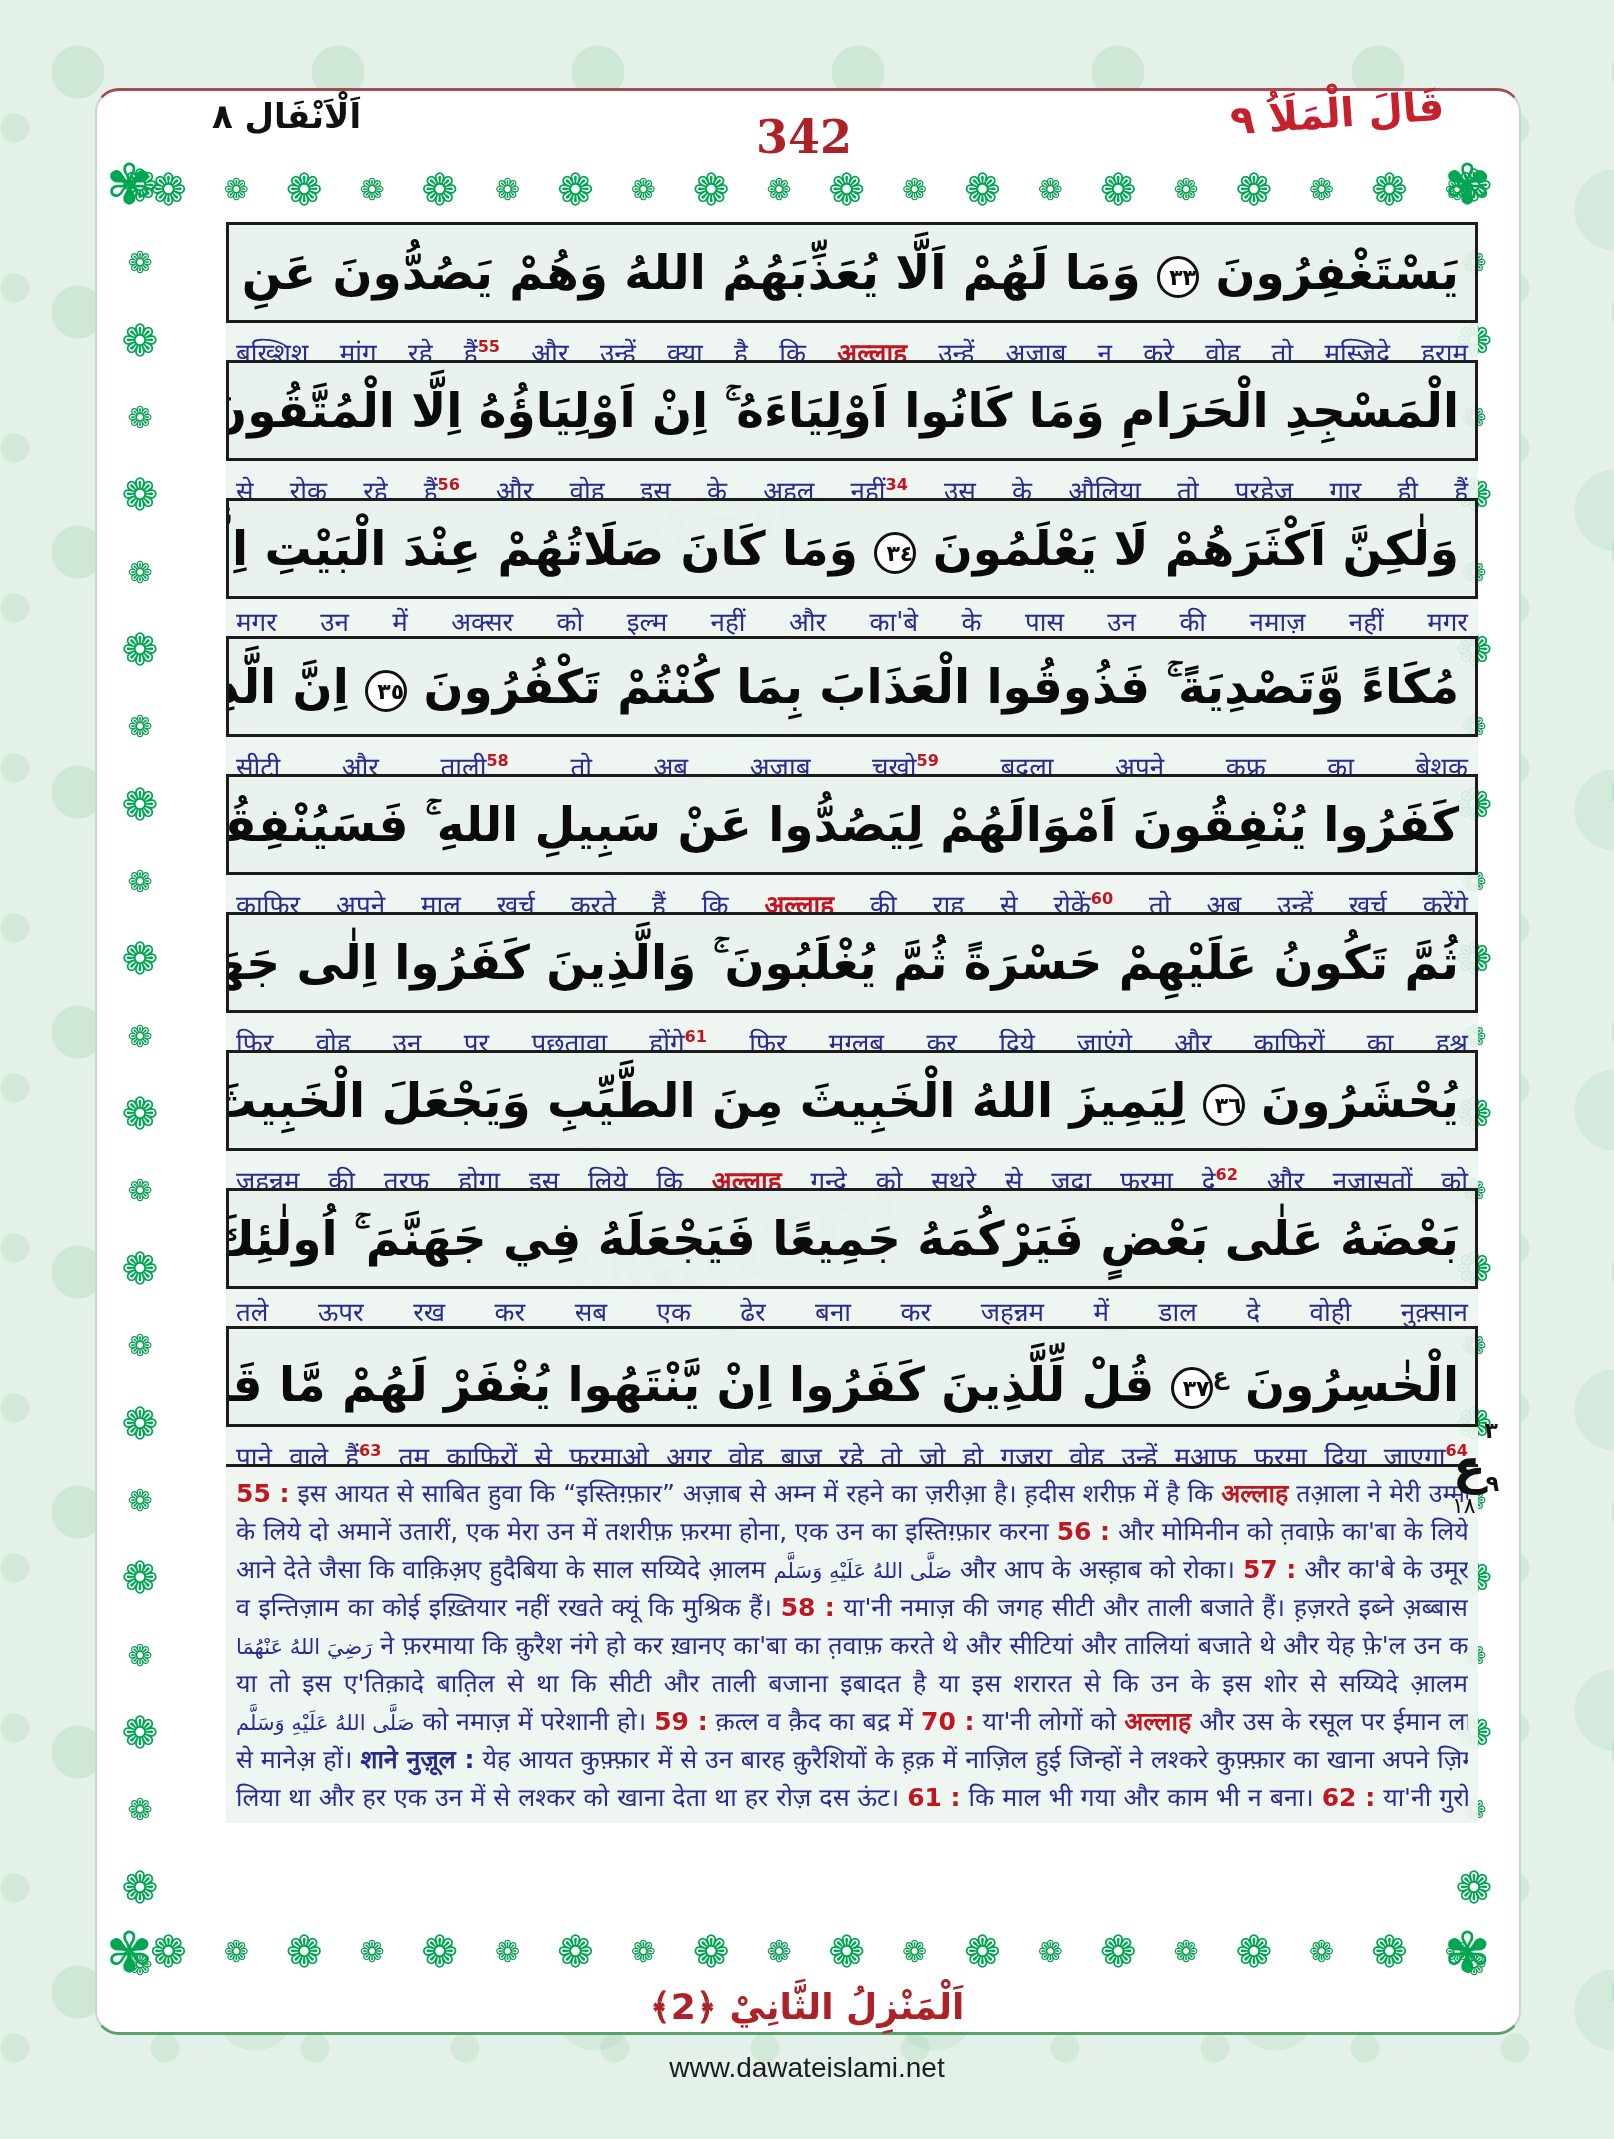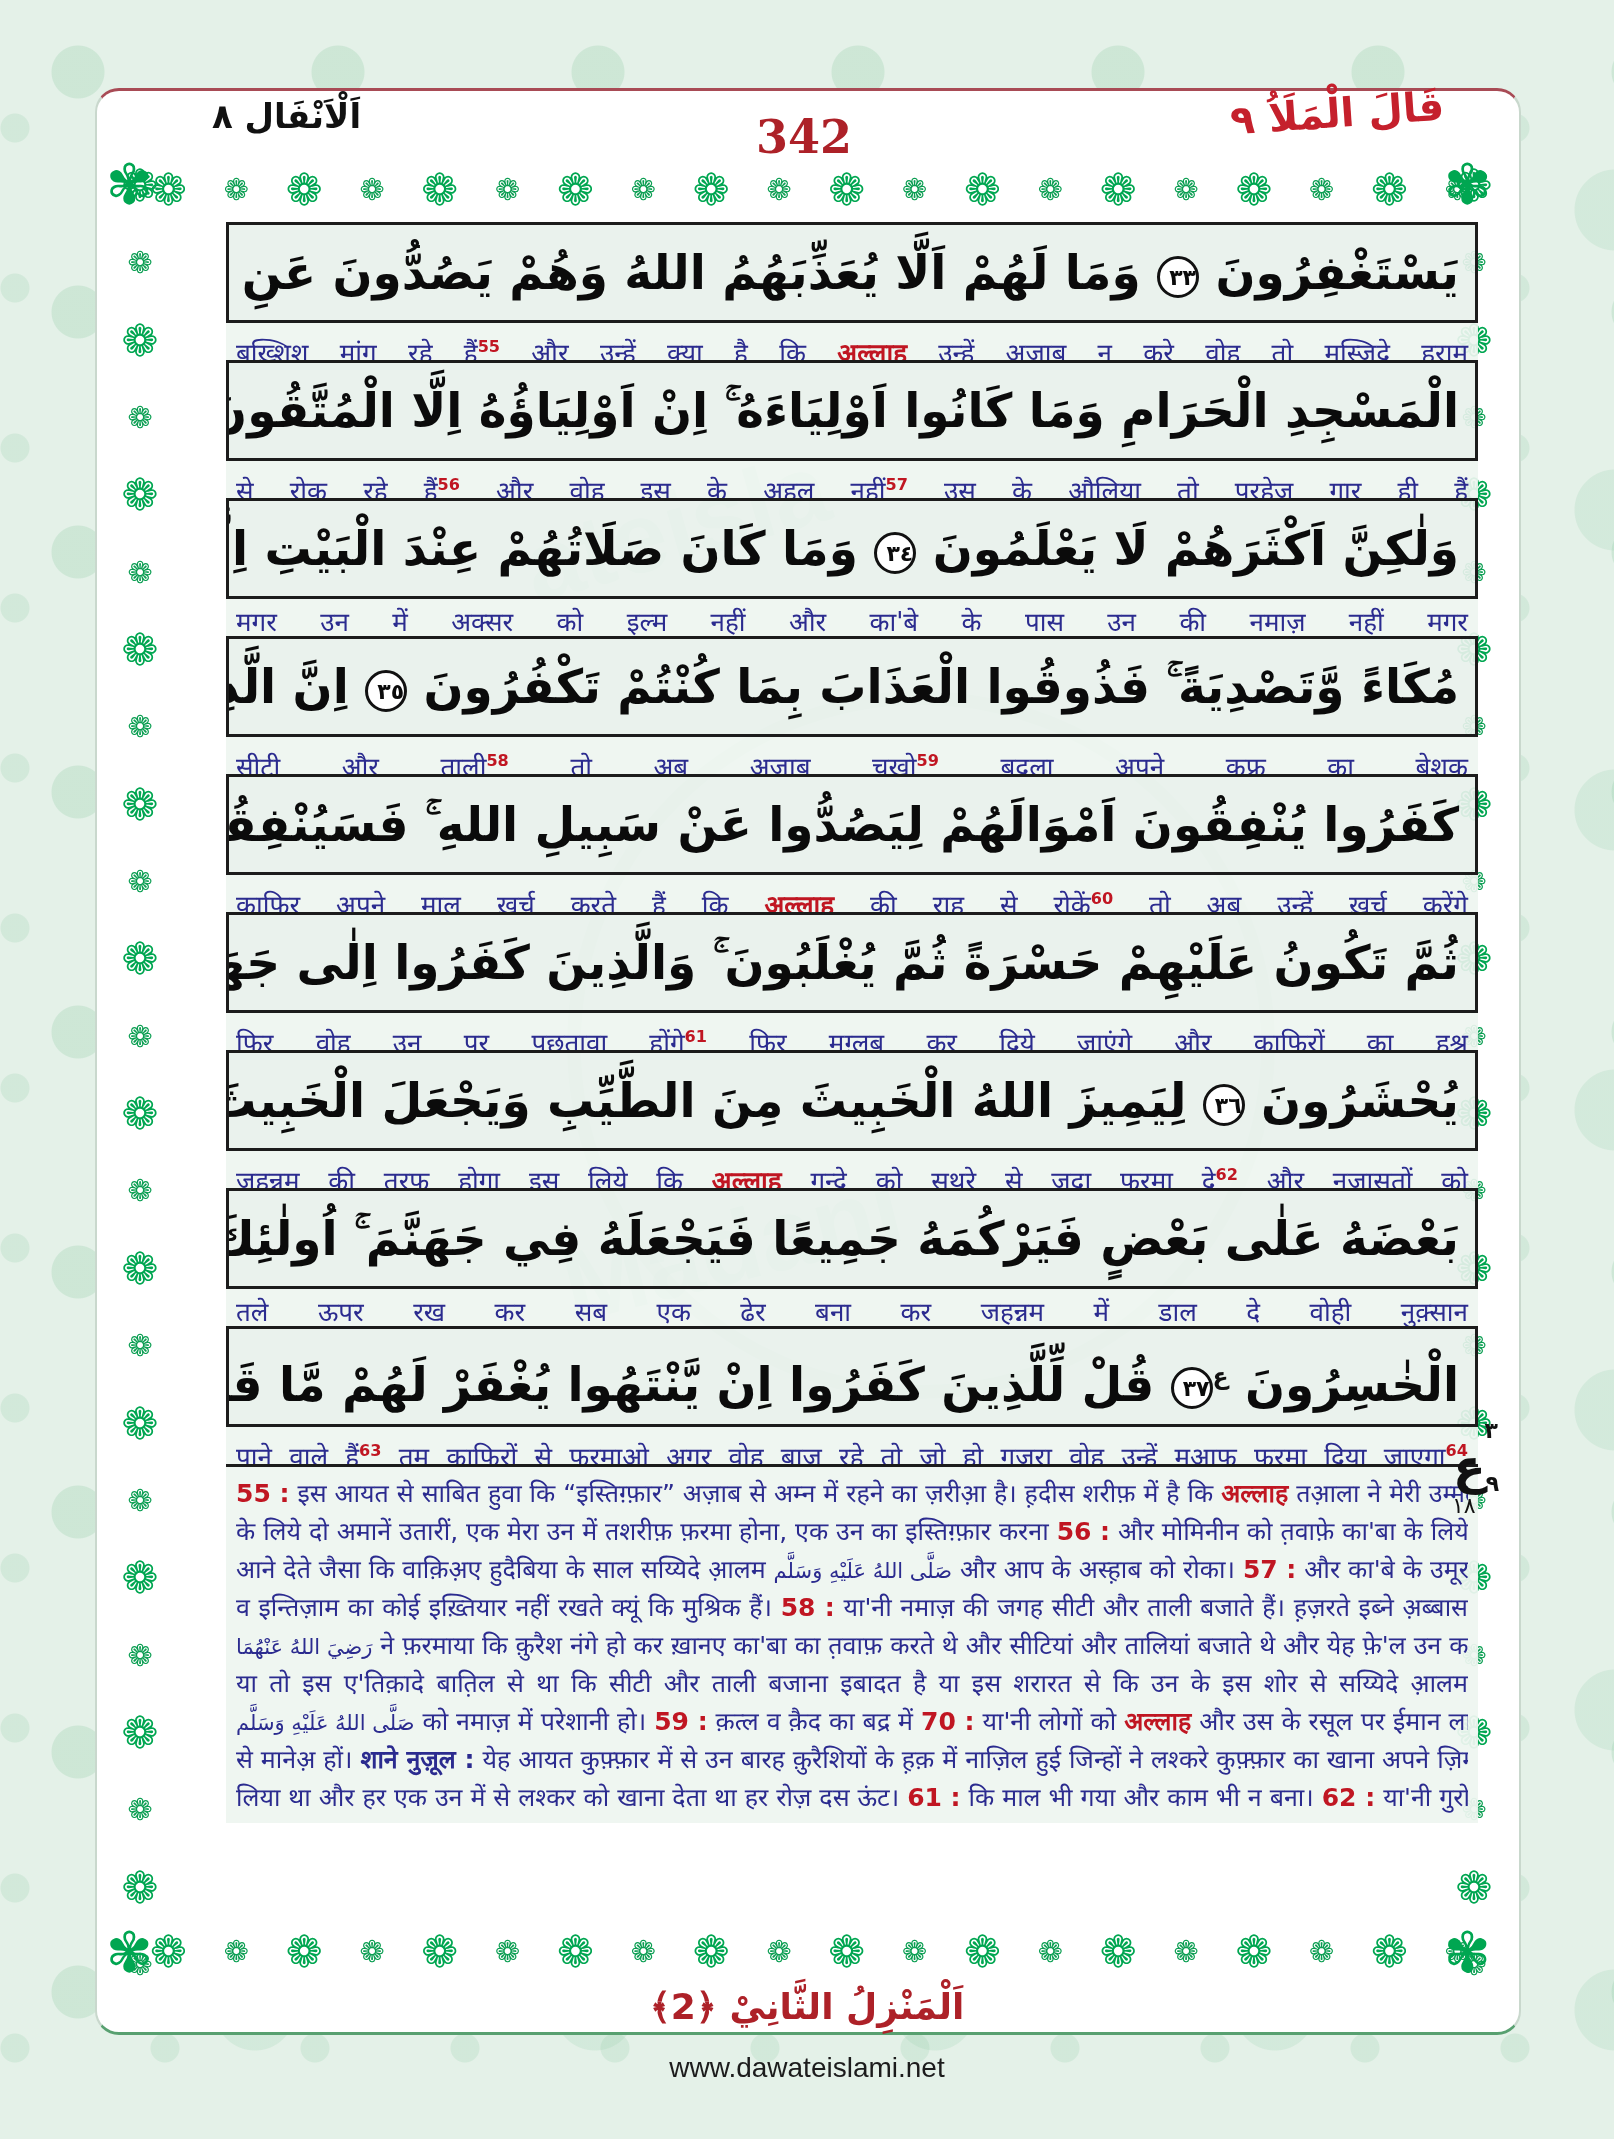--- a/index.html
+++ b/index.html
@@ -202,21 +202,21 @@
 
 <div class="content">
   <div id="verses">
   <div>
     <div class="arabic-line">يَسْتَغْفِرُونَ <span class="vc">٣٣</span> وَمَا لَهُمْ اَلَّا يُعَذِّبَهُمُ اللهُ وَهُمْ يَصُدُّونَ عَنِ</div>
     <div class="hindi-line">बख़्शिश मांग रहे हैं<sup class="rd">55</sup> और उन्हें क्या है कि <span class="rd">अल्लाह</span> उन्हें अज़ाब न करे वोह तो मस्जिदे ह़राम</div>
   </div>
 
   <div>
     <div class="arabic-line">الْمَسْجِدِ الْحَرَامِ وَمَا كَانُوا اَوْلِيَاءَهُ ۚ اِنْ اَوْلِيَاؤُهُ اِلَّا الْمُتَّقُونَ</div>
-    <div class="hindi-line">से रोक रहे हैं<sup class="rd">56</sup> और वोह इस के अहल नहीं<sup class="rd">57</sup> उस के औलिया तो परहेज़ गार ही हैं</div>
+    <div class="hindi-line">से रोक रहे हैं<sup class="rd">56</sup> और वोह इस के अहल नहीं<sup class="rd">34</sup> उस के औलिया तो परहेज़ गार ही हैं</div>
   </div>
 
   <div>
     <div class="arabic-line">وَلٰكِنَّ اَكْثَرَهُمْ لَا يَعْلَمُونَ <span class="vc">٣٤</span> وَمَا كَانَ صَلَاتُهُمْ عِنْدَ الْبَيْتِ اِلَّا</div>
     <div class="hindi-line">मगर उन में अक्सर को इल्म नहीं और का'बे के पास उन की नमाज़ नहीं मगर</div>
   </div>
 
   <div>
     <div class="arabic-line">مُكَاءً وَّتَصْدِيَةً ۚ فَذُوقُوا الْعَذَابَ بِمَا كُنْتُمْ تَكْفُرُونَ <span class="vc">٣٥</span> اِنَّ الَّذِينَ</div>
     <div class="hindi-line">सीटी और ताली<sup class="rd">58</sup> तो अब अज़ाब चखो<sup class="rd">59</sup> बदला अपने कुफ़्र का बेशक</div>

